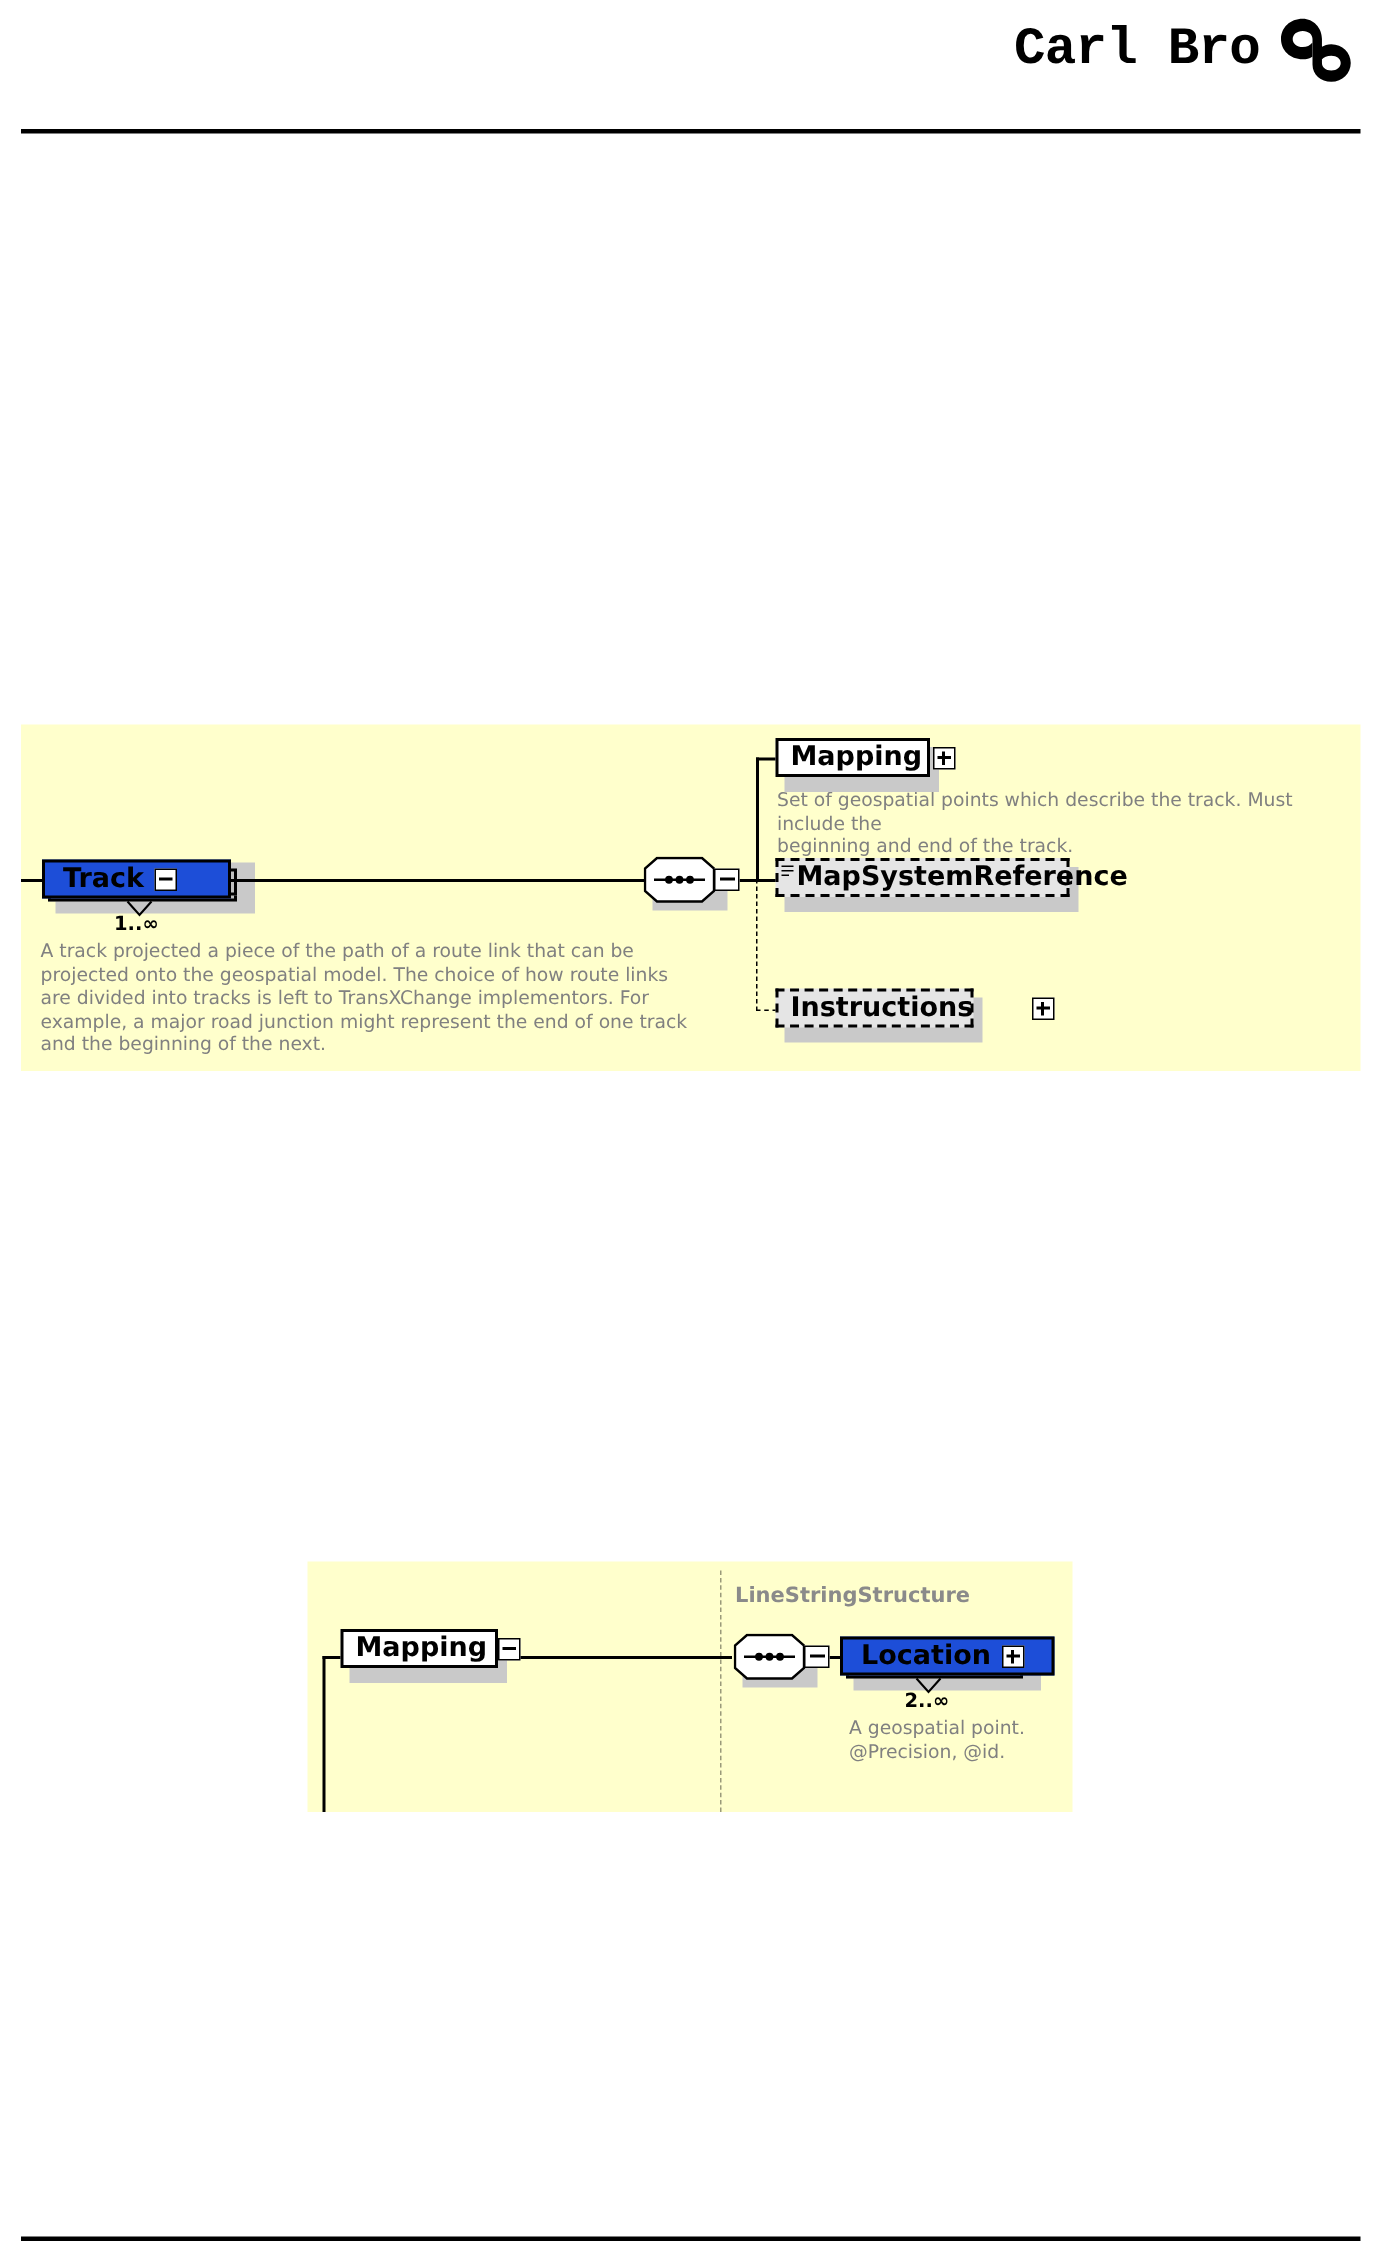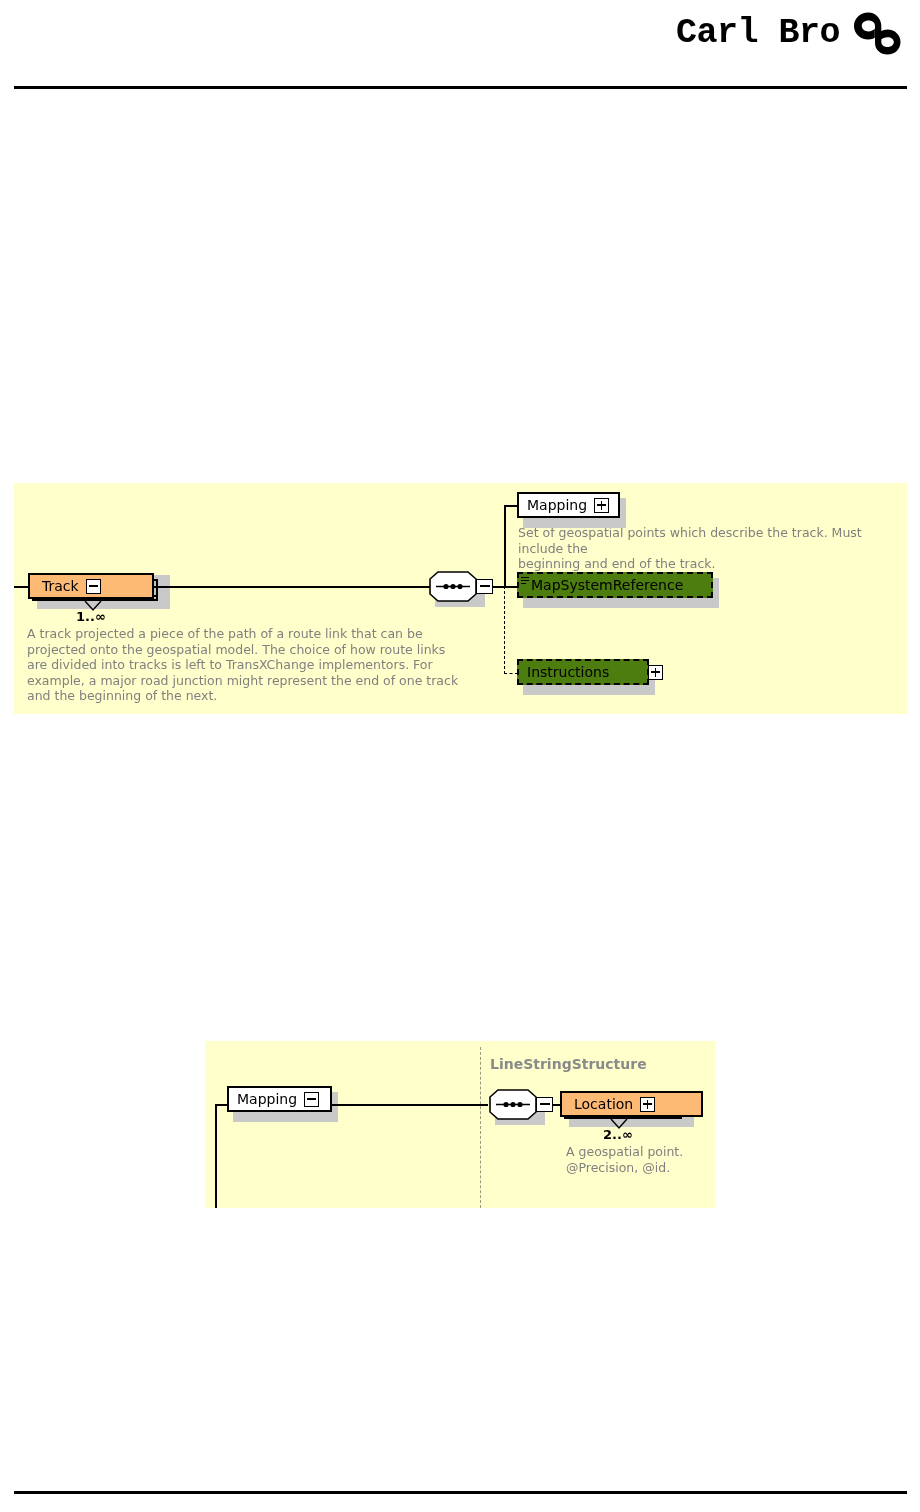--- a/index.html
+++ b/index.html
@@ -43,24 +43,24 @@
   
   .nbox{
     position:absolute;
     display:flex; align-items:center;
     background:#ffffff;
     border:2px solid #000;
     height:26px;
     padding:0 2px 0 8px;
     z-index:3;
   }
-  .nbox.gray{ background:#fdba74;padding-left:12px; }
-  .nbox.dashed{ border:2px dashed #000; background:#4d7c0f;text-align:right; }
+  .nbox.gray{ background:#1d4ed8;padding-left:12px; }
+  .nbox.dashed{ border:2px dashed #000; background:#e5e5e5;text-align:right; }
   .nbox .lbl{
-    font-size:14px; font-weight:normal; color:#000;
+    font-size:18px; font-weight:bold; color:#000;
     white-space:nowrap; line-height:1;
     font-family:"DejaVu Sans","Liberation Sans",sans-serif;
   }
   .nbox .expander{
     width:15px; height:15px; border:1.5px solid #000; background:#fff;
     margin-left:7px; position:relative; flex:0 0 auto;
   }
   .nbox .expander::before{
     content:""; position:absolute; left:2px; top:5.5px;
     width:9px; height:1.5px; background:#000;

